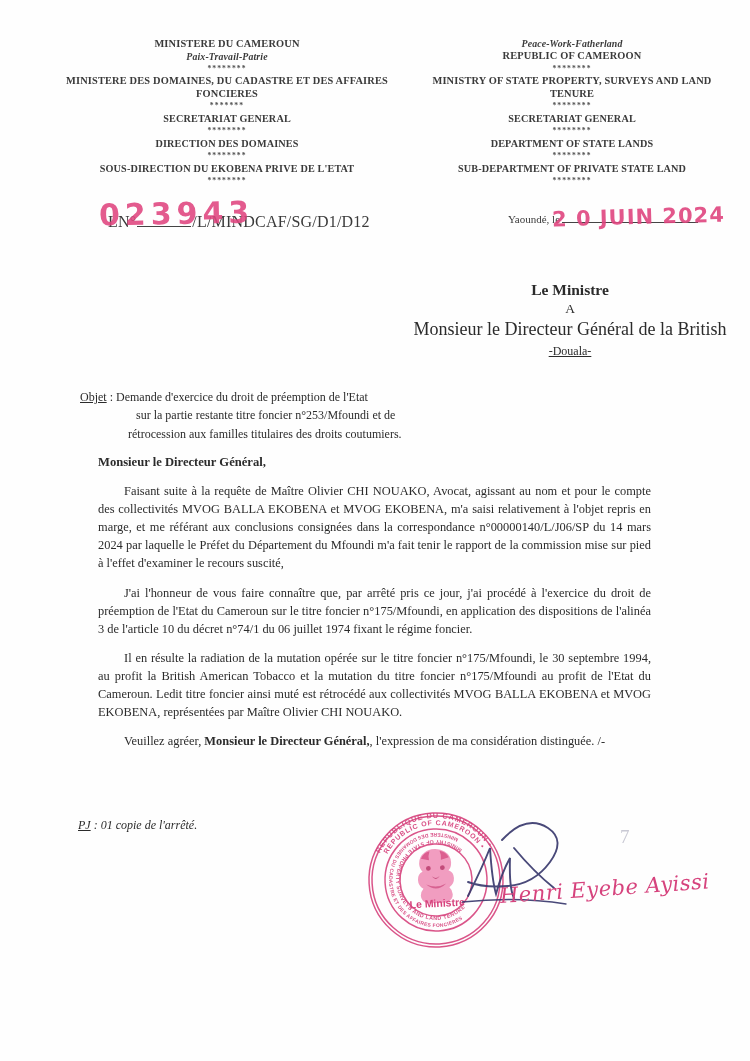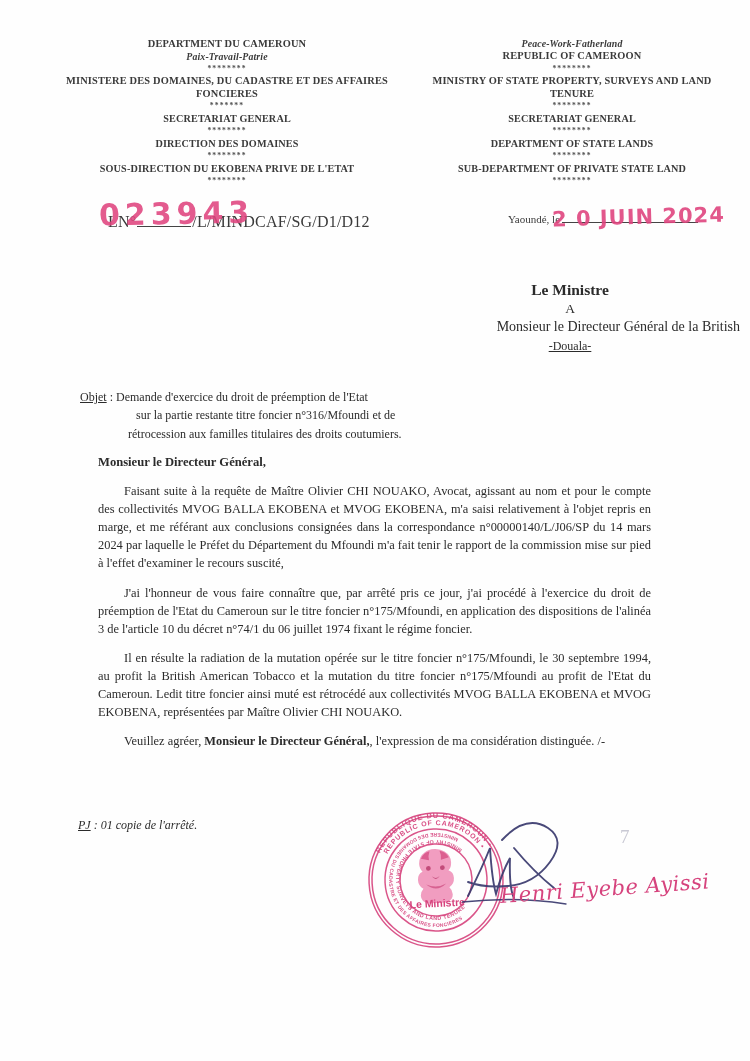--- a/index.html
+++ b/index.html
@@ -136,23 +136,22 @@
   .addr-minister {
     font-size: 15.5px;
     font-weight: bold;
     line-height: 1.3;
   }
   .addr-a {
     font-size: 13.5px;
     line-height: 1.35;
   }
   .addr-name {
-    font-size: 14px;
+    font-size: 18px;
     line-height: 1.3;
-    text-align: right;
   }
   .addr-city {
     font-size: 12px;
     line-height: 1.5;
   }
   .addr-city span { text-decoration: underline; }
 
   
   .objet {
     position: absolute;
@@ -255,21 +254,21 @@
   }
 </style>
 </head>
 <body>
 
 <div class="page">
 
   <div class="header">
 
     <div class="hdr-col left">
-      <div class="hdr-line country">DEPARTMENT DU CAMEROUN</div>
+      <div class="hdr-line country">MINISTERE DU CAMEROUN</div>
       <div class="hdr-line motto">Paix-Travail-Patrie</div>
       <div class="stars">********</div>
       <div class="hdr-line ministry">MINISTERE DES DOMAINES, DU CADASTRE ET DES AFFAIRES FONCIERES</div>
       <div class="stars">*******</div>
       <div class="hdr-line">SECRETARIAT GENERAL</div>
       <div class="stars">********</div>
       <div class="hdr-line">DIRECTION DES DOMAINES</div>
       <div class="stars">********</div>
       <div class="hdr-line">SOUS-DIRECTION DU EKOBENA PRIVE DE L'ETAT</div>
       <div class="stars">********</div>
@@ -302,21 +301,21 @@
 
   <div class="addressee">
     <div class="addr-minister">Le Ministre</div>
     <div class="addr-a">A</div>
     <div class="addr-name">Monsieur le Directeur Général de la British</div>
     <div class="addr-city"><span>-Douala-</span></div>
   </div>
 
   <div class="objet">
     <div><span class="objet-label">Objet</span> <span>:</span> <span>Demande d'exercice du droit de préemption de l'Etat</span></div>
-    <div class="objet-l2">sur la partie restante titre foncier n°316/Mfoundi et de</div>
+    <div class="objet-l2">sur la partie restante titre foncier n°253/Mfoundi et de</div>
     <div class="objet-l3">rétrocession aux familles titulaires des droits coutumiers.</div>
   </div>
 
   <div class="salutation">Monsieur le Directeur Général,</div>
 
   <div class="body">
     <p>Faisant suite à la requête de Maître Olivier CHI NOUAKO, Avocat, agissant au nom et pour le compte des collectivités MVOG BALLA EKOBENA et MVOG EKOBENA, m'a saisi relativement à l'objet repris en marge, et me référant aux conclusions consignées dans la correspondance n°00000140/L/J06/SP du 14 mars 2024 par laquelle le Préfet du Département du Mfoundi m'a fait tenir le rapport de la commission mise sur pied à l'effet d'examiner le recours suscité,</p>
     <p>J'ai l'honneur de vous faire connaître que, par arrêté pris ce jour, j'ai procédé à l'exercice du droit de préemption de l'Etat du Cameroun sur le titre foncier n°175/Mfoundi, en application des dispositions  de l'alinéa 3 de l'article 10 du décret n°74/1 du 06 juillet 1974 fixant le régime foncier.</p>
     <p class="bold">Il en résulte la radiation de la mutation opérée sur le titre foncier n°175/Mfoundi, le 30 septembre 1994, au profit la British American Tobacco et la mutation du titre foncier n°175/Mfoundi au profit de l'Etat du Cameroun. Ledit titre foncier ainsi muté est rétrocédé aux collectivités MVOG BALLA EKOBENA et MVOG EKOBENA, représentées par Maître Olivier CHI NOUAKO.</p>
     <p class="closing"><span>Veuillez agréer, </span><b>Monsieur le Directeur Général,</b><span>, l'expression de ma considération distinguée. /-</span></p>

